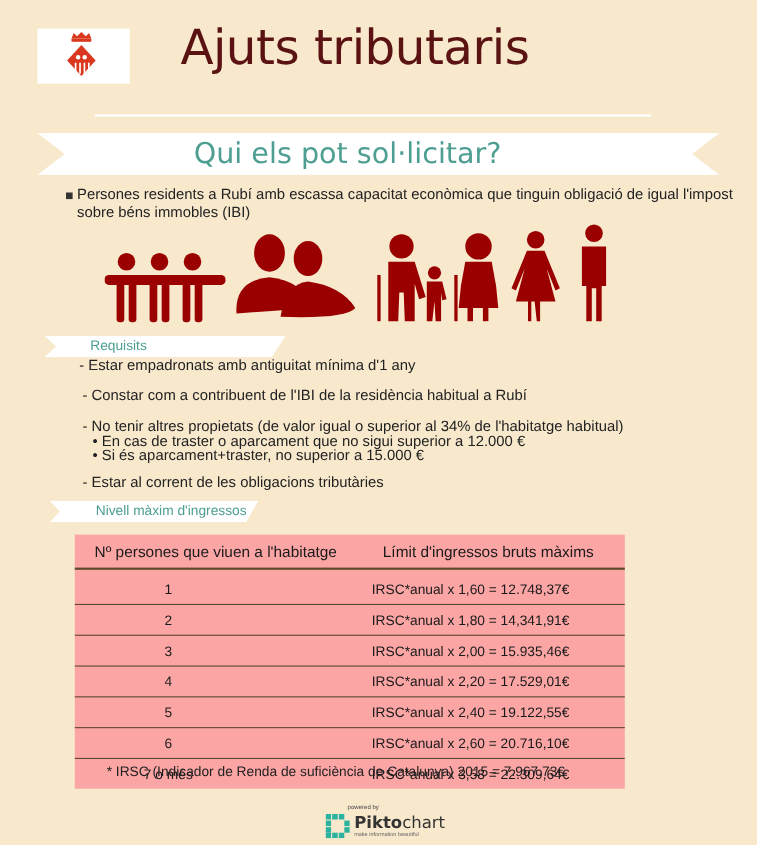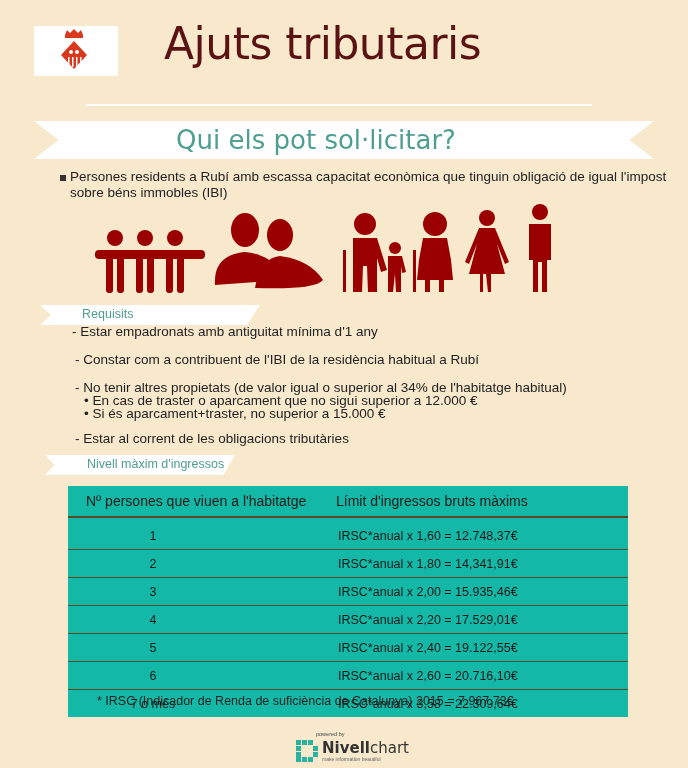--- a/index.html
+++ b/index.html
@@ -10,21 +10,21 @@
   .divider{left:86px;top:104px;width:506px;height:2px;background:#fff;}
   .ribbon{left:34px;top:121px;width:620px;height:38px;background:#fff;
     clip-path:polygon(0 0,100% 0,96% 50%,100% 100%,0 100%,4% 50%);}
   .ribbon-text{left:0;top:121px;width:632px;text-align:center;font-size:26px;color:#4e9e92;line-height:38px;font-family:"DejaVu Sans",sans-serif;}
   .bullet-sq{left:60px;top:175px;width:6px;height:6px;background:#333;}
   .intro{left:70px;top:169px;width:600px;font-size:13.5px;line-height:16px;color:#222;}
   .people{left:95px;top:200px;}
   .small-ribbon{height:20px;background:#fff;clip-path:polygon(0 0,100% 0,94% 100%,0 100%,5% 50%);}
   .sr-text{font-size:12.5px;color:#4e9e92;}
   .req{left:72px;font-size:13.5px;color:#222;}
-  .table{left:68px;top:486px;width:560px;background:#14b8a6;}
+  .table{left:68px;top:486px;width:500px;background:#fca5a5;}
   .thead{height:30px;border-bottom:2px solid #5a4a2a;display:flex;align-items:center;font-size:14px;}
   .row{height:27px;border-bottom:1.5px solid #5a4a2a;display:flex;align-items:center;font-size:12.5px;}
   .row:last-child{border-bottom:none;}
   .c1{width:170px;text-align:center;}
   .c2{margin-left:100px;}
   .footnote{left:97px;top:694px;font-size:12.5px;color:#222;}
   .powered{left:316px;top:731px;font-size:5.5px;color:#444;}
   .pk-logo{left:296px;top:740px;}
   .pk-text{left:322px;top:739px;font-size:15px;color:#333;font-family:"DejaVu Sans",sans-serif;}
   .pk-tag{left:322px;top:756px;font-size:5px;color:#666;}
@@ -112,21 +112,21 @@
 <div class="abs req" style="left:84px;top:393px;">• En cas de traster o aparcament que no sigui superior a 12.000 €</div>
 <div class="abs req" style="left:84px;top:406px;">• Si és aparcament+traster, no superior a 15.000 €</div>
 <div class="abs req" style="left:75px;top:431px;">- Estar al corrent de les obligacions tributàries</div>
 
 <div class="abs small-ribbon" style="left:45px;top:455px;width:190px;"></div>
 <div class="abs sr-text" style="left:87px;top:457px;">Nivell màxim d'ingressos</div>
 
 <div class="abs table">
   <div class="thead">
     <span style="margin-left:18px;width:250px;">Nº persones que viuen a l'habitatge</span>
-    <span style="">Límit d'ingressos bruts màxims</span>
+    <span style="margin-left:12px;">Límit d'ingressos bruts màxims</span>
   </div>
   <div style="height:4px;"></div>
   <div class="row">
       <span class="c1">1</span>
       <span class="c2">IRSC*anual x 1,60 = 12.748,37€</span>
     </div>
   <div class="row">
       <span class="c1">2</span>
       <span class="c2">IRSC*anual x 1,80 = 14,341,91€</span>
     </div>
@@ -162,14 +162,14 @@
       <rect x="12" y="0" width="5" height="5"></rect>
     <rect x="0" y="6" width="5" height="5"></rect>
       <rect x="17" y="6" width="5" height="5"></rect>
     <rect x="0" y="12" width="5" height="5"></rect>
       <rect x="17" y="12" width="5" height="5"></rect>
     <rect x="0" y="17" width="5" height="5"></rect>
       <rect x="6" y="17" width="5" height="5"></rect>
       <rect x="12" y="17" width="5" height="5"></rect>
   </svg>
 </div>
-<div class="abs pk-text"><b>Nivell</b><span>chart</span></div>
+<div class="abs pk-text"><b>Pikto</b><span>chart</span></div>
 <div class="abs pk-tag">make information beautiful</div>
 
 </body></html>

